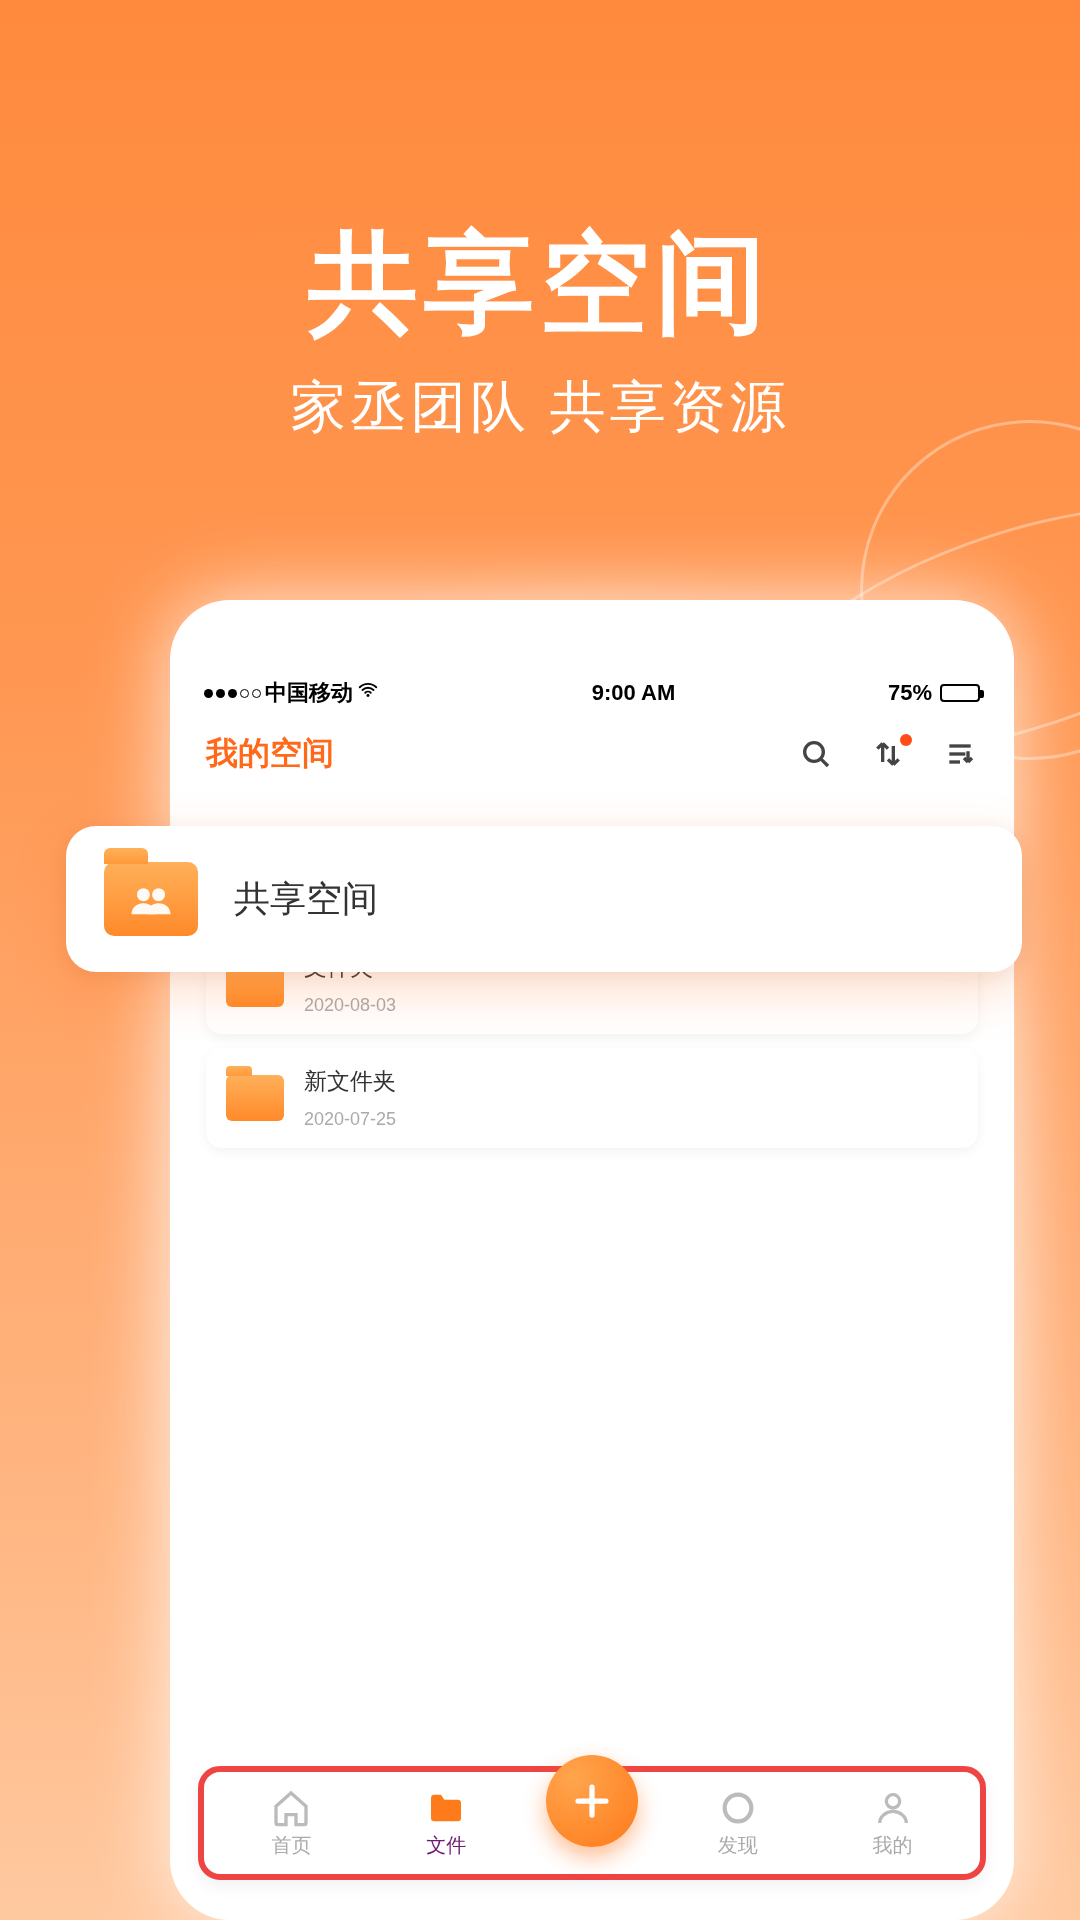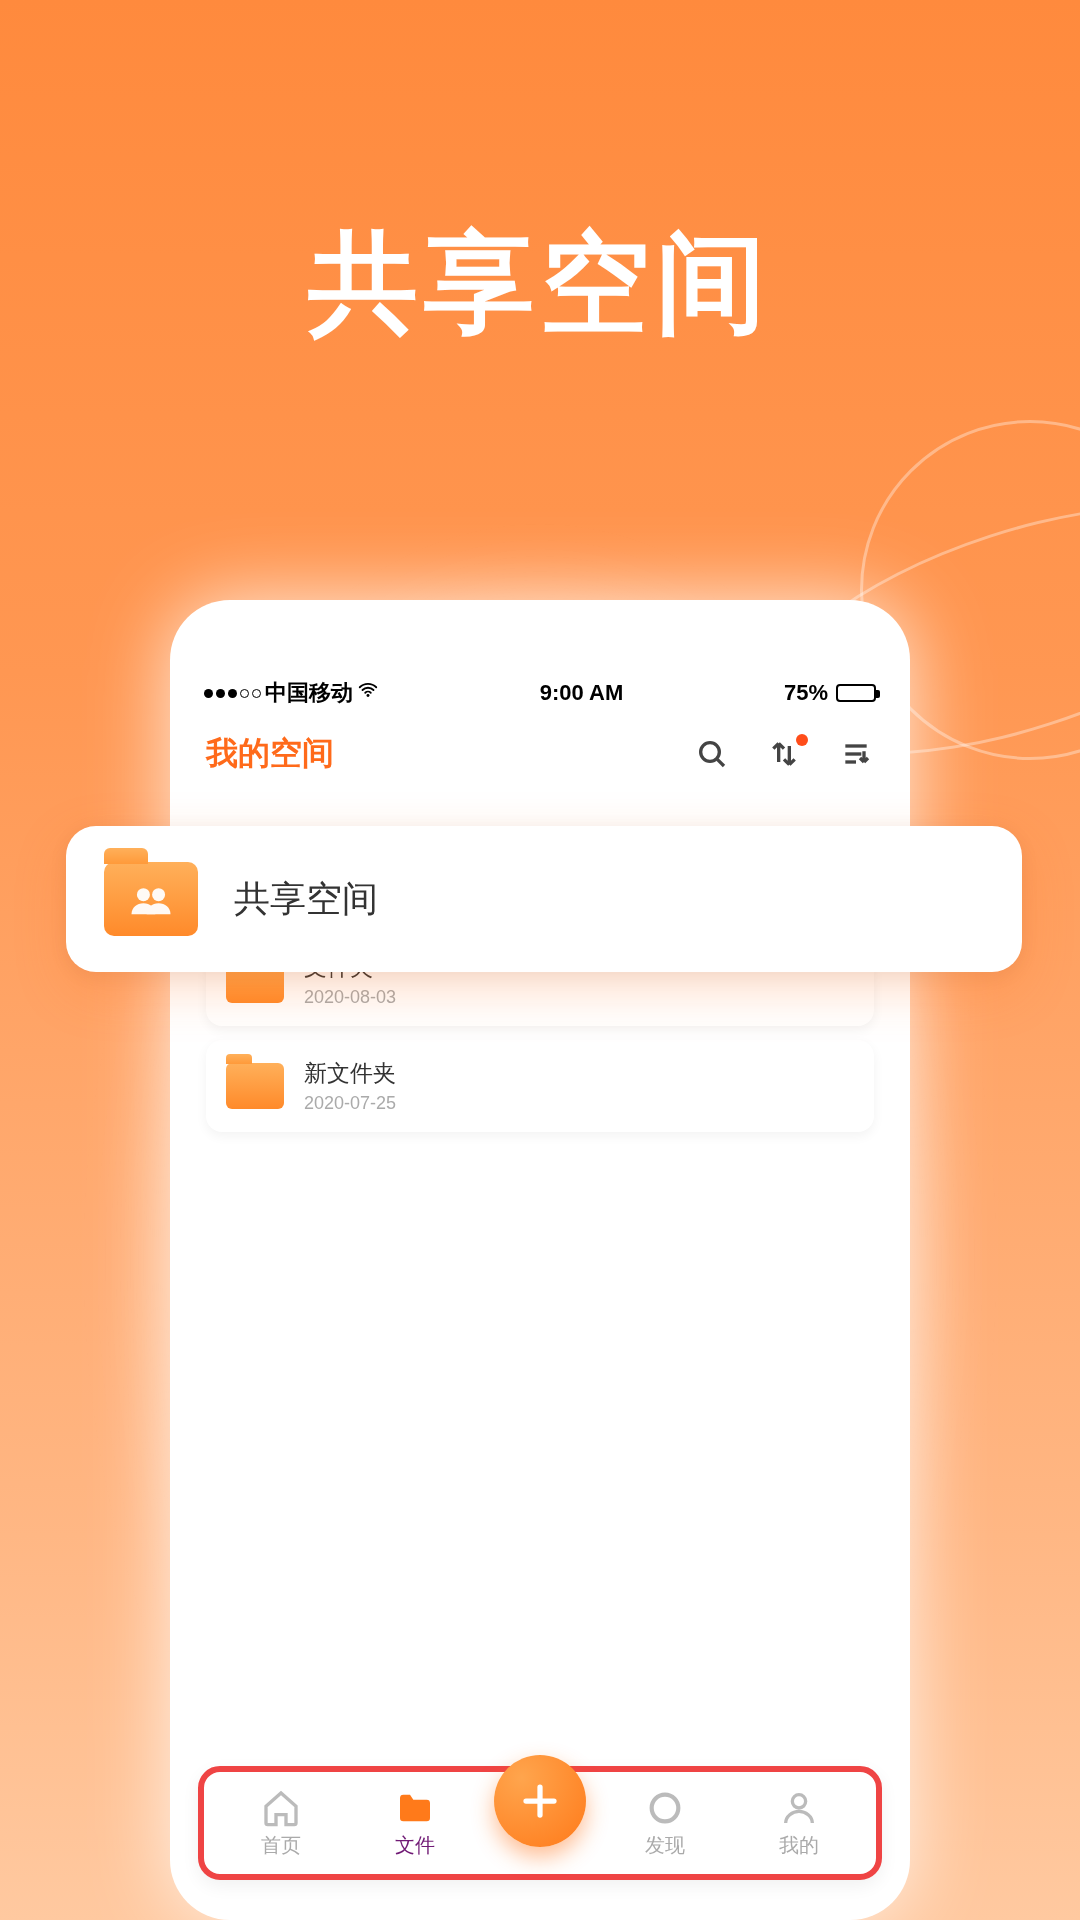--- a/index.html
+++ b/index.html
@@ -30,21 +30,21 @@
     letter-spacing: 6px;
   }
   .hero-sub {
     position: absolute; top: 370px; left: 0; right: 0;
     text-align: center; color: #fff; font-size: 56px; font-weight: 400;
     letter-spacing: 4px;
   }
   .phone-wrap {
     position: absolute;
     top: 600px; left: 170px;
-    width: 740px; height: 1320px;
+    width: 844px; height: 1320px;
   }
   .phone-glow {
     position: absolute; inset: -50px;
     background: radial-gradient(ellipse at center, rgba(255,255,255,0.95) 0%, rgba(255,255,255,0) 70%);
     filter: blur(30px);
   }
   .phone {
     position: absolute; inset: 0;
     background: #fff;
     border-radius: 60px;
@@ -116,21 +116,21 @@
   .mini-folder {
     width: 58px; height: 46px;
     background: linear-gradient(180deg,#ffb05a,#ff8a2a);
     border-radius: 6px; position: relative;
   }
   .mini-folder::before {
     content: ""; position: absolute; top: -9px; left: 0; width: 26px; height: 10px;
     background: linear-gradient(180deg,#ffb05a,#ff9a3a); border-radius: 4px 4px 0 0;
   }
   .file-meta .fname { font-size: 23px; color: #333; }
-  .file-meta .fdate { font-size: 18px; color: #aaa; margin-top: 4px; }
+  .file-meta .fdate { font-size: 18px; color: #aaa; margin-top: 12px; }
   
   .tabbar {
     position: absolute; left: 28px; right: 28px; bottom: 40px;
     height: 114px; background: #fff;
     border: 6px solid #ef4444; border-radius: 22px;
     box-shadow: 0 6px 18px rgba(0,0,0,0.06);
     display: flex; align-items: center; justify-content: space-around;
     padding: 0 10px;
   }
   .tab { display: flex; flex-direction: column; align-items: center; gap: 4px; width: 110px; }
@@ -147,20 +147,21 @@
   .fab svg { width: 42px; height: 42px; }
 </style>
 </head>
 <body>
 
 <div class="bg">
   <div class="planet"></div>
   <div class="ring"></div>
 
   <div class="hero-title">共享空间</div>
+  <div class="hero-sub">家丞团队 共享资源</div>
 
   <div class="phone-wrap">
     <div class="phone-glow"></div>
     <div class="phone">
 
       <div class="statusbar">
         <div class="sb-left">
           <span class="dots">
             <span class="dot"></span>
               <span class="dot"></span>

